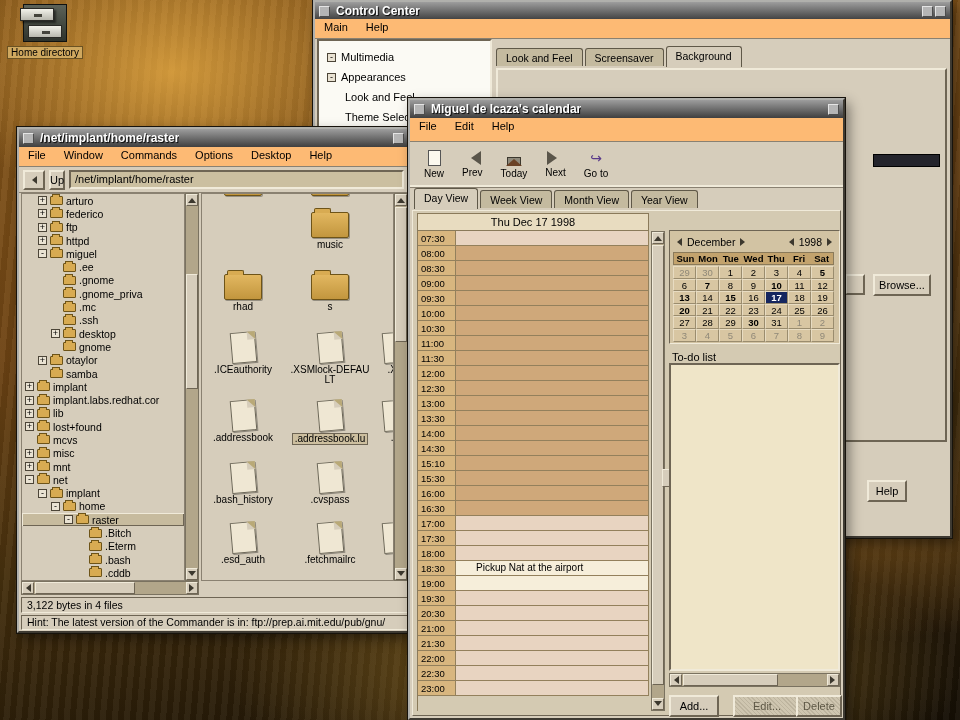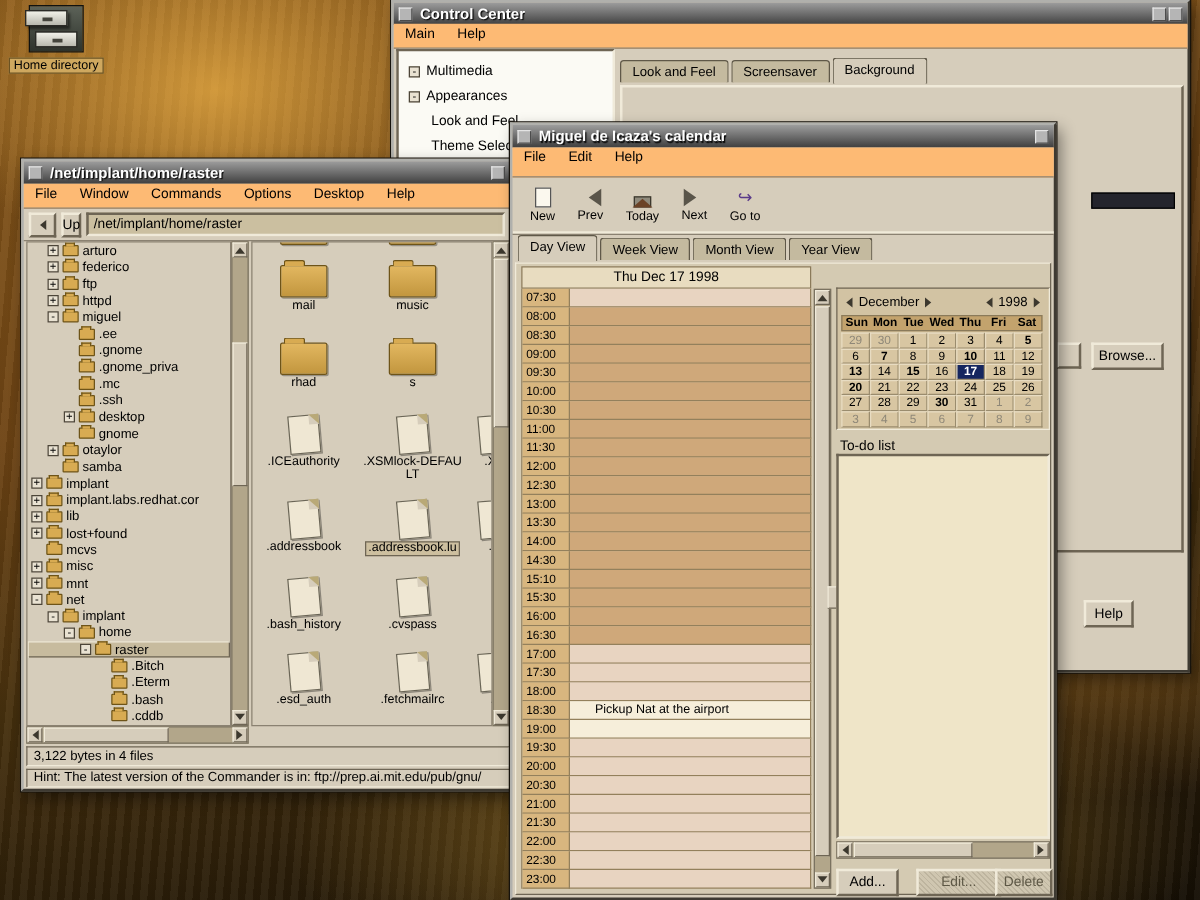--- a/index.html
+++ b/index.html
@@ -379,24 +379,20 @@
           <span class="tri-d"></span>
         </div>
     </div>
     <div id="fm-icons">
         <div class="fi" style="left: 1px; top: -24px;">
           <div class="fi-ic folderL"></div>
         </div>
         <div class="fi" style="left: 88px; top: -24px;">
           <div class="fi-ic folderL"></div>
         </div>
-        <div class="fi" style="left: 1px; top: 18px;">
-          <div class="fi-ic folderL"></div>
-          <div class="flabel">mail</div>
-        </div>
         <div class="fi" style="left: 88px; top: 18px;">
           <div class="fi-ic folderL"></div>
           <div class="flabel">music</div>
         </div>
         <div class="fi" style="left: 1px; top: 80px;">
           <div class="fi-ic folderL"></div>
           <div class="flabel">rhad</div>
         </div>
         <div class="fi" style="left: 88px; top: 80px;">
           <div class="fi-ic folderL"></div>
@@ -596,24 +592,20 @@
           <div class="trow">
             <div class="tlab">18:30</div>
             <div class="tbody-cell appt">Pickup Nat at the airport</div>
           </div>
           <div class="trow">
             <div class="tlab">19:00</div>
             <div class="tbody-cell appt"></div>
           </div>
           <div class="trow">
             <div class="tlab">19:30</div>
-            <div class="tbody-cell off"></div>
-          </div>
-          <div class="trow">
-            <div class="tlab">20:00</div>
             <div class="tbody-cell off"></div>
           </div>
           <div class="trow">
             <div class="tlab">20:30</div>
             <div class="tbody-cell off"></div>
           </div>
           <div class="trow">
             <div class="tlab">21:00</div>
             <div class="tbody-cell off"></div>
           </div>

